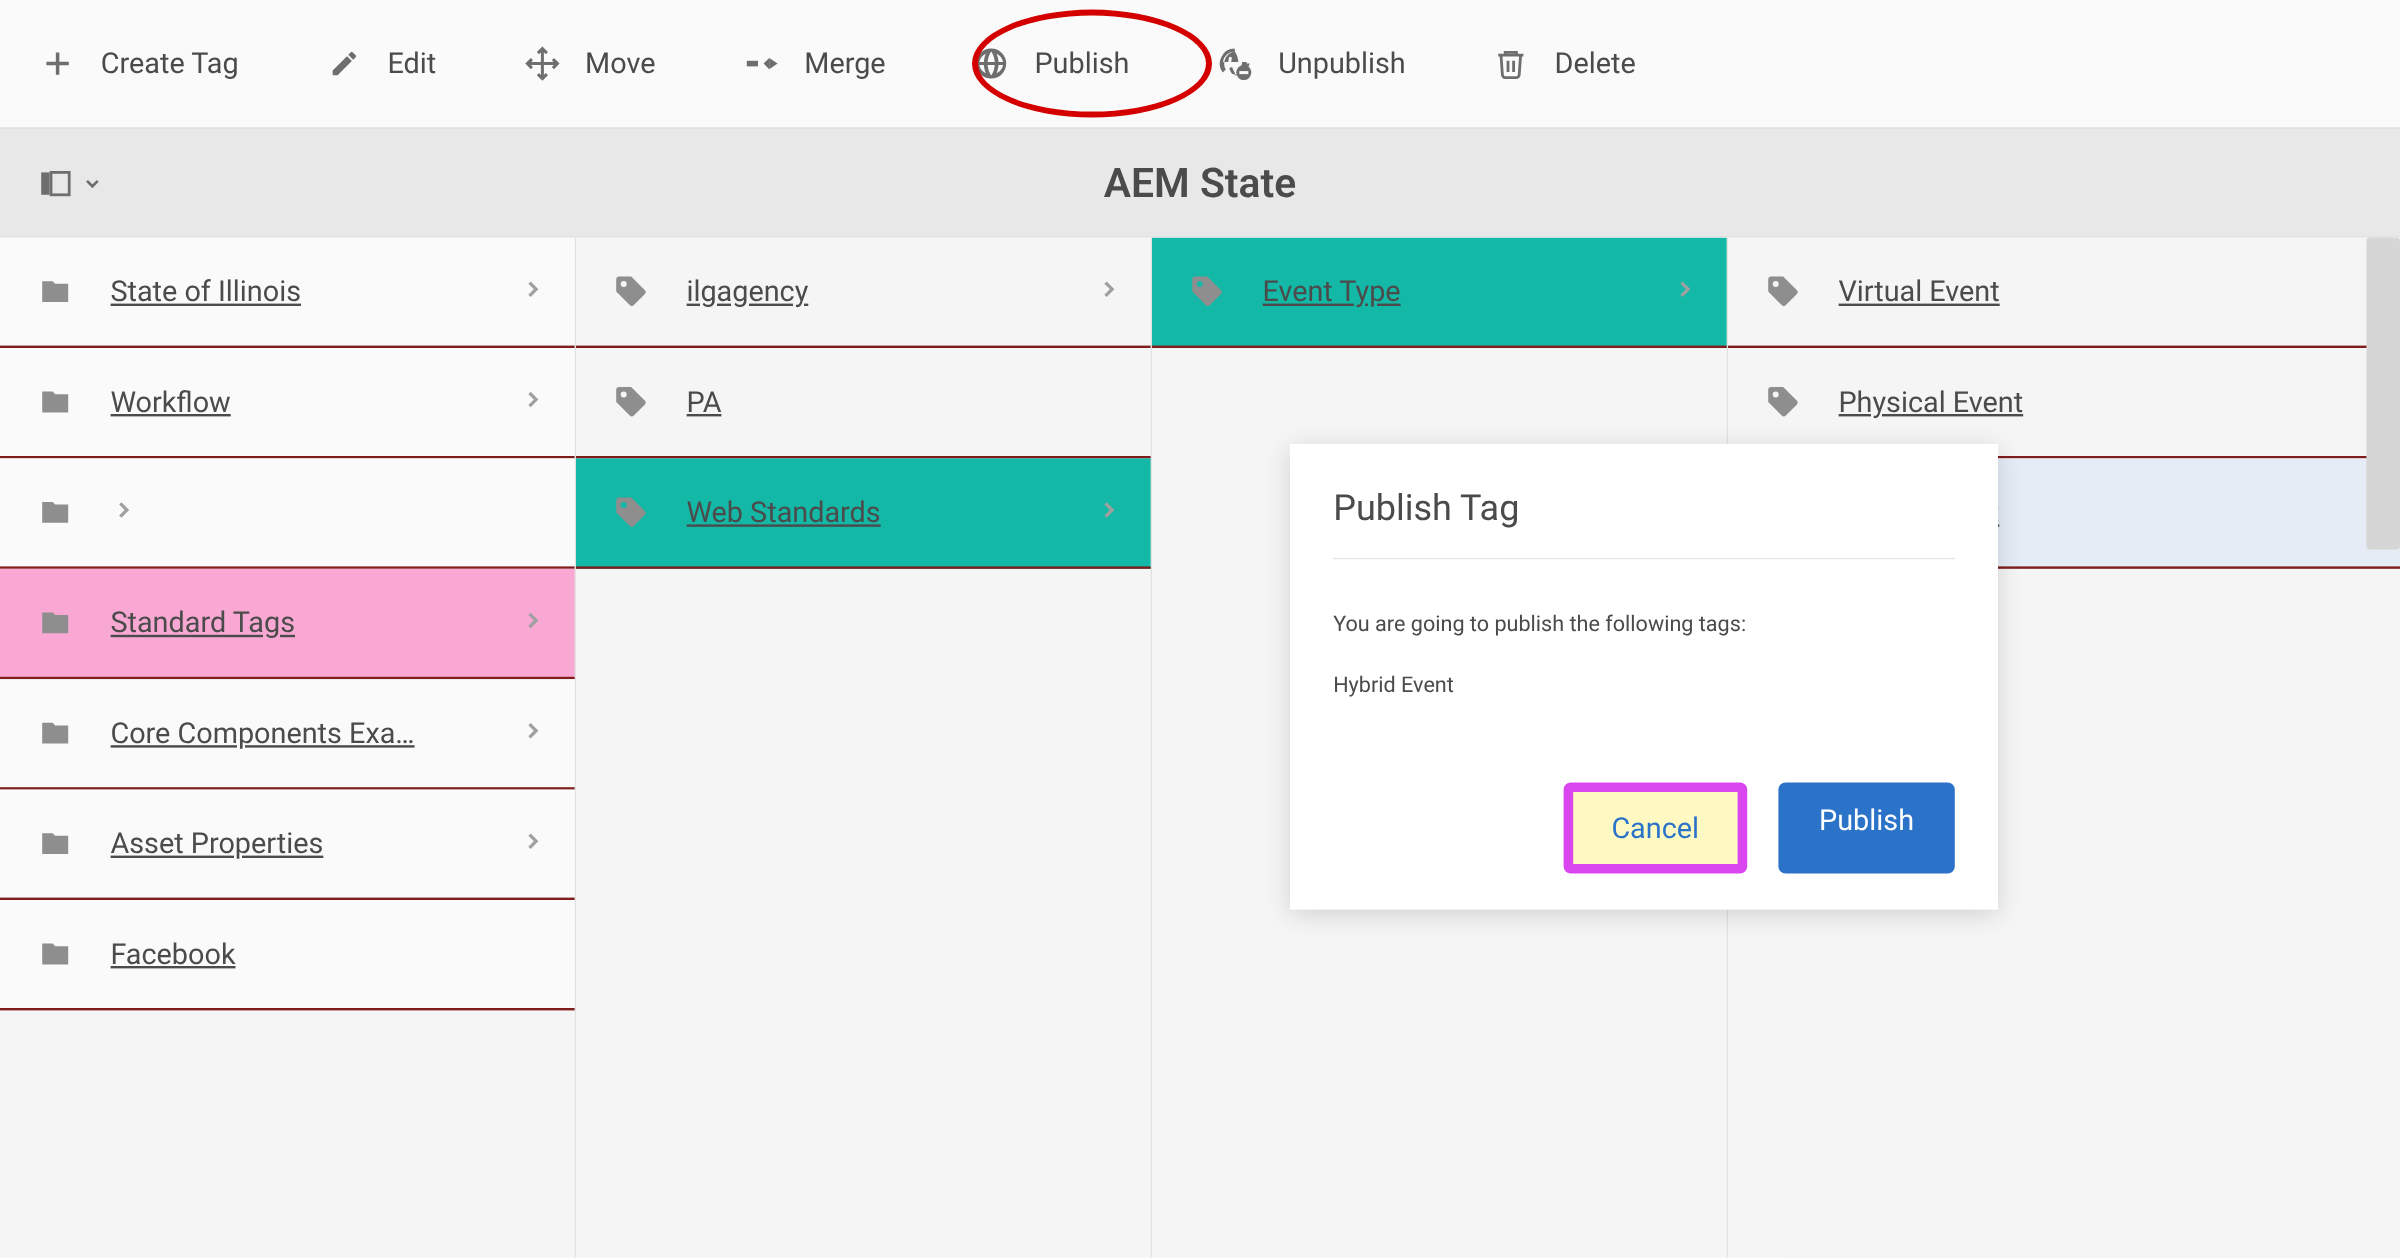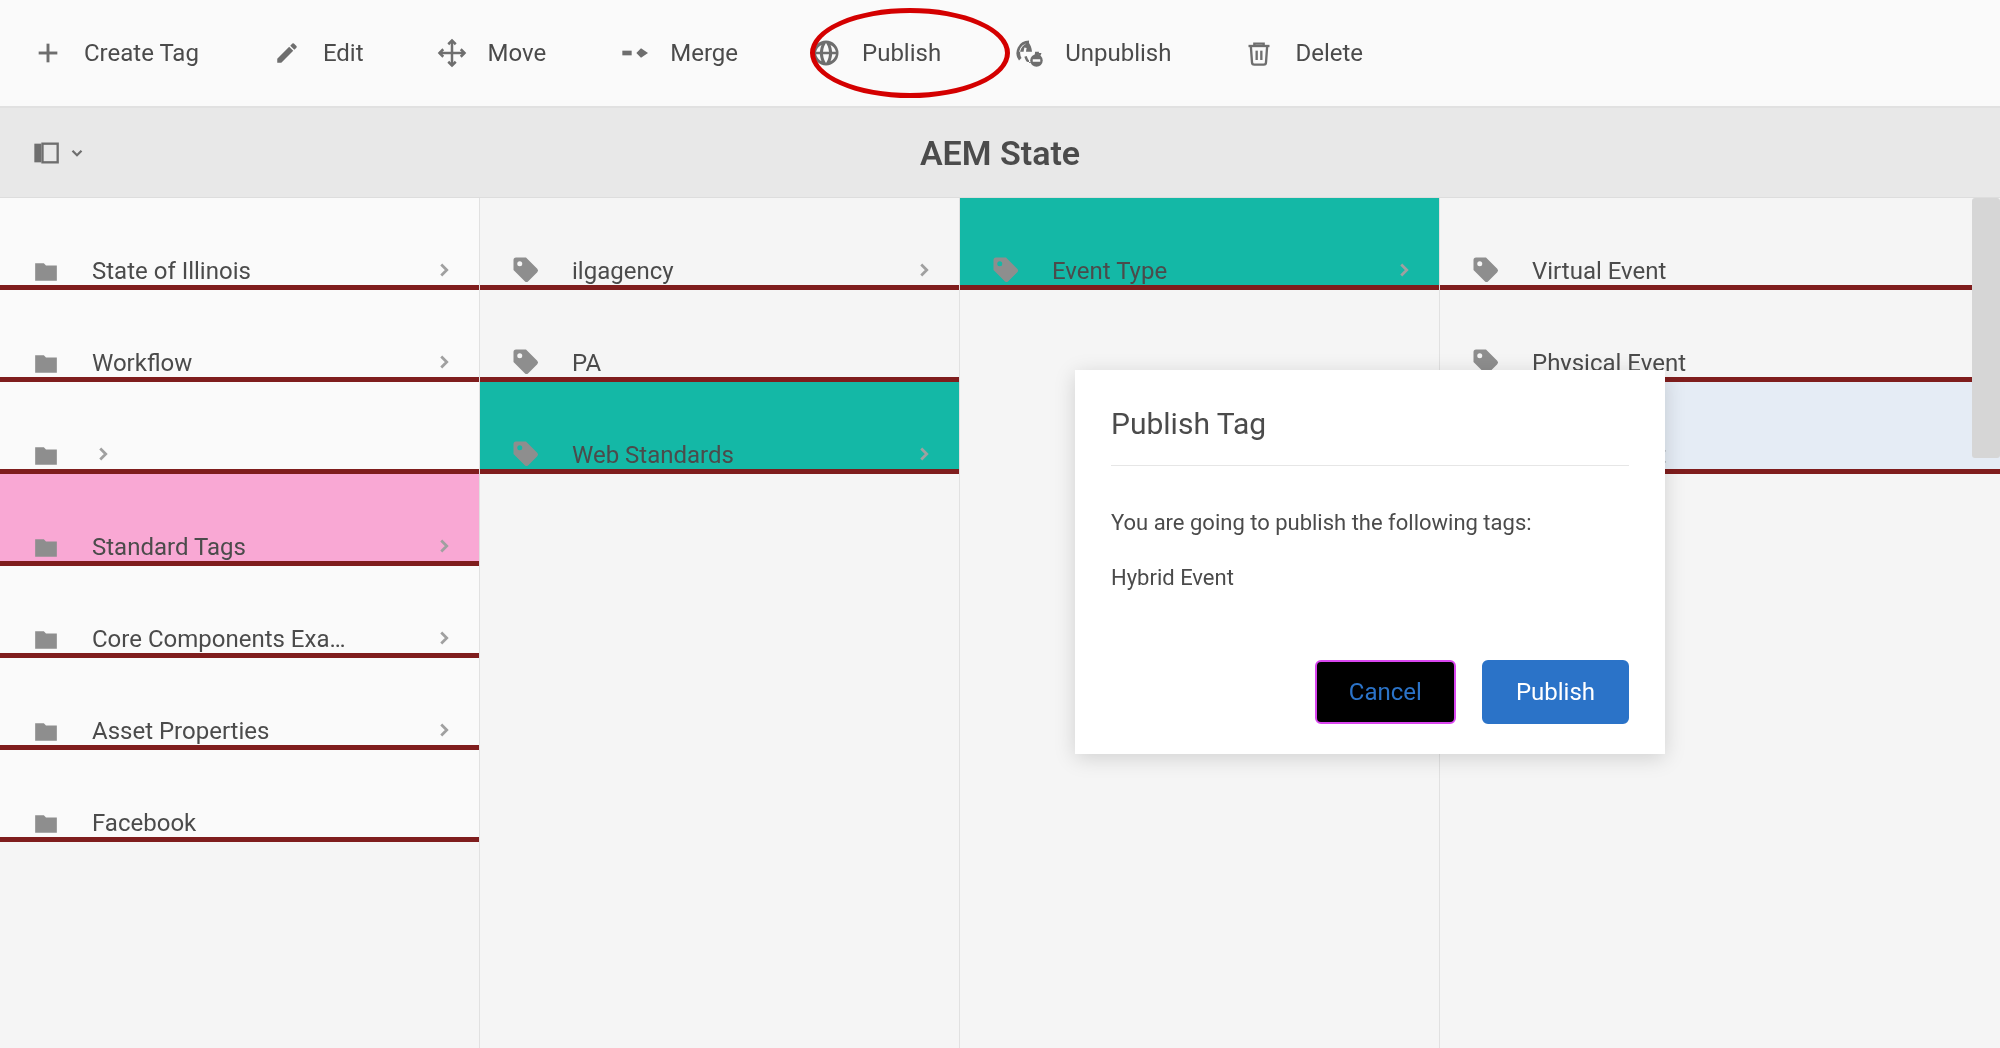--- a/index.html
+++ b/index.html
@@ -7,36 +7,36 @@
   .toolbar { height: 108px; display: flex; align-items: center; padding: 0 20px; gap: 50px; border-bottom: 2px solid #e1e1e1; background: #fafafa; }
   .tool-btn { display: flex; align-items: center; gap: 18px; color: #4b4b4b; font-size: 24px; cursor: pointer; padding: 8px 10px; }
   .tool-btn .ic { width: 36px; height: 36px; display:flex; align-items:center; justify-content:center; color:#6e6e6e; }
   .publish-highlight { position: absolute; left: 810px; top: 8px; width: 200px; height: 90px; border: 5px solid #d40000; border-radius: 50%; pointer-events: none; }
   .subbar { height: 90px; background: #e8e8e8; display:flex; align-items:center; padding: 0 30px; border-bottom: 1px solid #ddd; position: relative; }
   .rail-btn { display:flex; align-items:center; gap:6px; color:#5a5a5a; cursor:pointer; }
   .page-title { position:absolute; left:50%; transform:translateX(-50%); font-size: 34px; font-weight: 600; color:#4b4b4b; }
   .columns { display:flex; height: calc(100% - 198px); background:#f5f5f5; position:relative; }
   .col { flex: 0 0 480px; border-right: 1px solid #e1e1e1; background:#f5f5f5; overflow:hidden; }
   .col:last-child { flex: 1; border-right: none; }
-  .row { height: 92px; display:flex; align-items:flex-end; padding-right: 24px; cursor:pointer; border-bottom: 5px solid #7f1d1d; }
+  .row { height: 92px; display:flex; align-items:center; padding-right: 24px; cursor:pointer; border-bottom: 2px solid #7f1d1d; text-decoration: underline; }
   .row .icon-cell { width: 92px; display:flex; align-items:center; justify-content:center; color:#8e8e8e; }
   .row.selected .icon-cell.check { background: #5b8cc7; color:#fff; }
   .row .label { flex:1; font-size: 24px; color:#4b4b4b; white-space: nowrap; overflow:hidden; text-overflow:ellipsis; }
   .row .chev { color:#a0a0a0; }
   .row.sel-path { background:#14b8a6; }
   .row.selected { background:#e5ecf5; }
   .col.c0 .row { background:#fafafa; }
   .col.c0 .row.sel-path { background:#f9a8d4; }
   .check-circle { width:36px; height:36px; border-radius:50%; background:#fff; display:flex; align-items:center; justify-content:center; color:#5b8cc7; }
   .dialog { position:absolute; left: 1075px; top: 370px; width: 590px; background:#fff; box-shadow: 0 4px 20px rgba(0,0,0,0.15); padding: 36px 36px 30px 36px; }
   .dialog h2 { font-size: 30px; font-weight: 400; color:#4b4b4b; padding-bottom: 24px; border-bottom: 1px solid #e6e6e6; margin-bottom: 44px; }
-  .dialog p { font-size: 22px; color:#4b4b4b; margin-bottom: 30px; }
+  .dialog p { font-size: 18px; color:#4b4b4b; margin-bottom: 30px; }
   .dialog-actions { display:flex; justify-content:flex-end; gap: 26px; margin-top: 70px; }
   .btn { font-size: 24px; padding: 16px 32px; border-radius: 6px; cursor:pointer; }
-  .btn.secondary { background:#000000; border: 2px solid #d946ef; color:#2b73c8; }
+  .btn.secondary { background:#fef9c3; border: 8px solid #d946ef; color:#2b73c8; }
   .btn.primary { background:#2b73c8; border: 2px solid #2b73c8; color:#fff; }
   .scrollbar-stub { position:absolute; right:0; top:198px; width:28px; height:260px; background:#d6d6d6; border-radius:3px; }
 </style>
 </head>
 <body>
 
 <div class="toolbar" style="position:relative;">
   <div class="tool-btn">
     <span class="ic">
       <svg width="28" height="28" viewBox="0 0 24 24" fill="none" stroke="currentColor" stroke-width="2.5">

